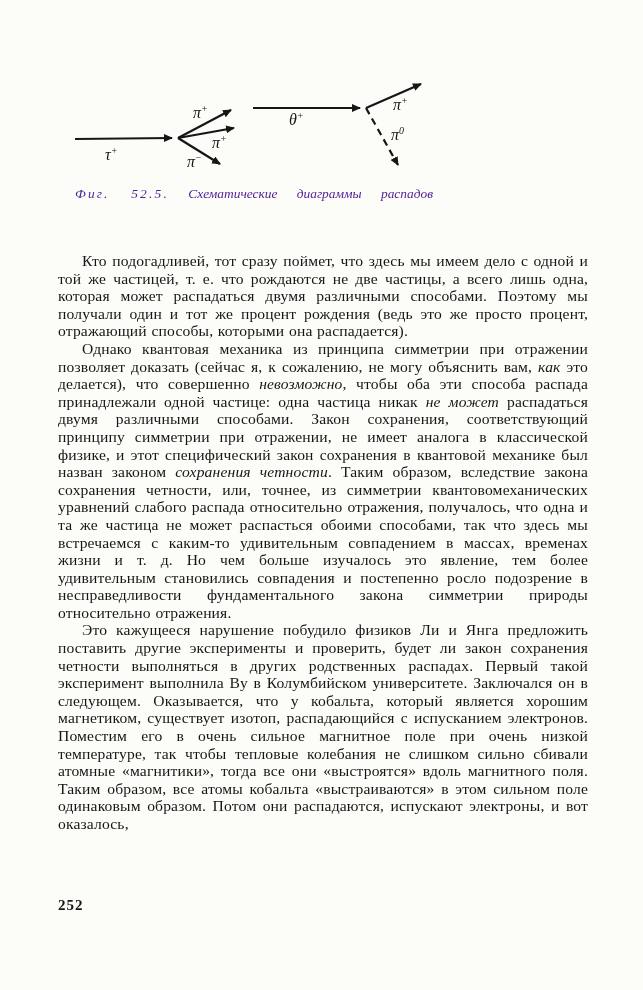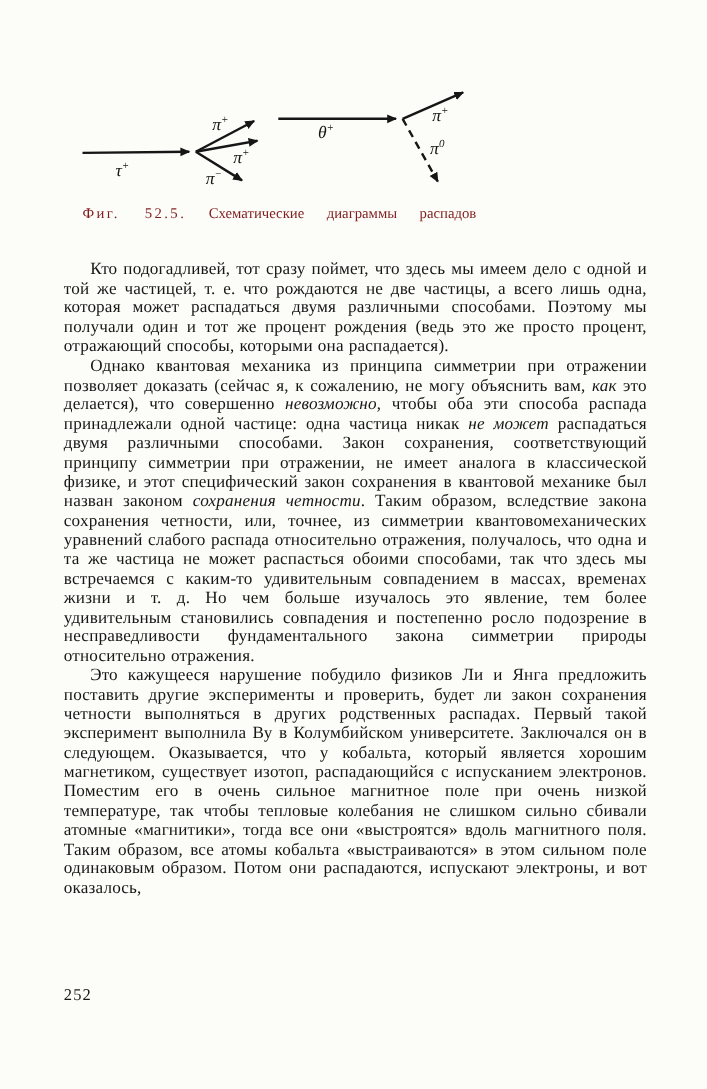--- a/index.html
+++ b/index.html
@@ -7,36 +7,37 @@
     position:relative;
     width:643px;height:990px;
     background:#fcfdf9;
     color:#161616;
     font-family:"Liberation Serif","DejaVu Serif",serif;
     overflow:hidden;
   }
   .fig-svg{position:absolute;left:55px;top:78px;}
   .fig-caption{
     position:absolute;left:75px;top:186px;width:358px;
+    font-style:italic;
     font-size:13.4px;line-height:16.5px;
-    color:#7f1d1d;
+    color:#4c1d95;
   }
   .fig-caption .cap-line1{text-align:justify;text-align-last:justify;}
   .fig-caption .cap-label{letter-spacing:2.2px;}
   .body-text{
-    position:absolute;left:58px;top:236px;width:530px;
+    position:absolute;left:58px;top:252px;width:530px;
     font-size:15.6px;line-height:17.6px;
     text-align:justify;
     letter-spacing:0.15px;
     word-spacing:0.6px;
   }
   .body-text p{margin:0;text-indent:24px;}
   .page-number{
     position:absolute;left:58px;top:897px;
-    font-size:15px;font-weight:normal;letter-spacing:1px;
+    font-size:15px;font-weight:bold;letter-spacing:1px;
   }
   svg text{
     font-family:"Liberation Serif","DejaVu Serif",serif;
     font-style:italic;
     font-size:16px;
     fill:#161616;
   }
   svg .sup{font-size:10px;}
 </style>
 </head>

